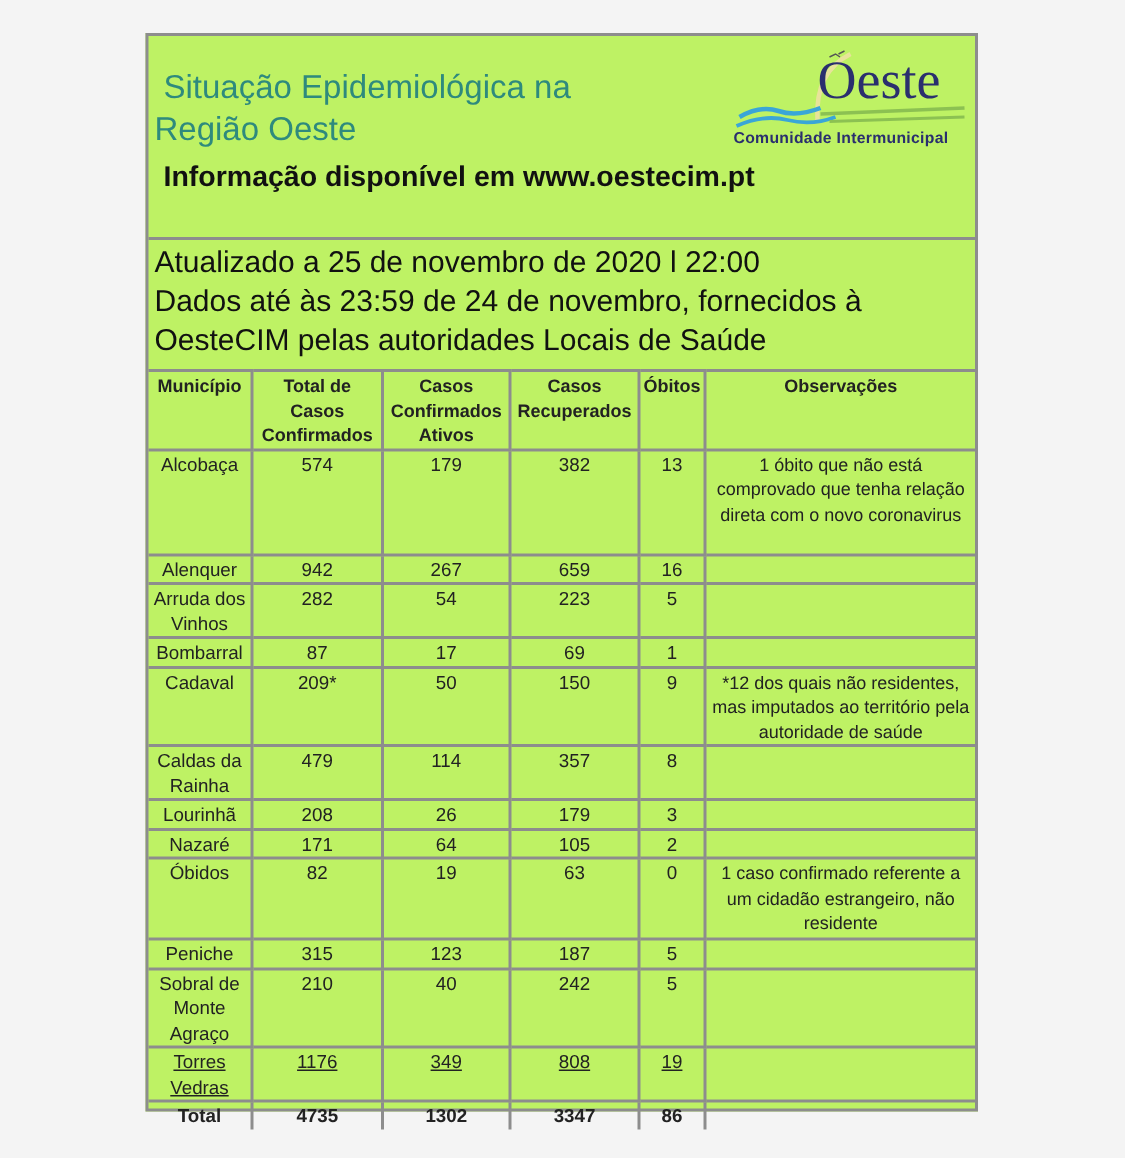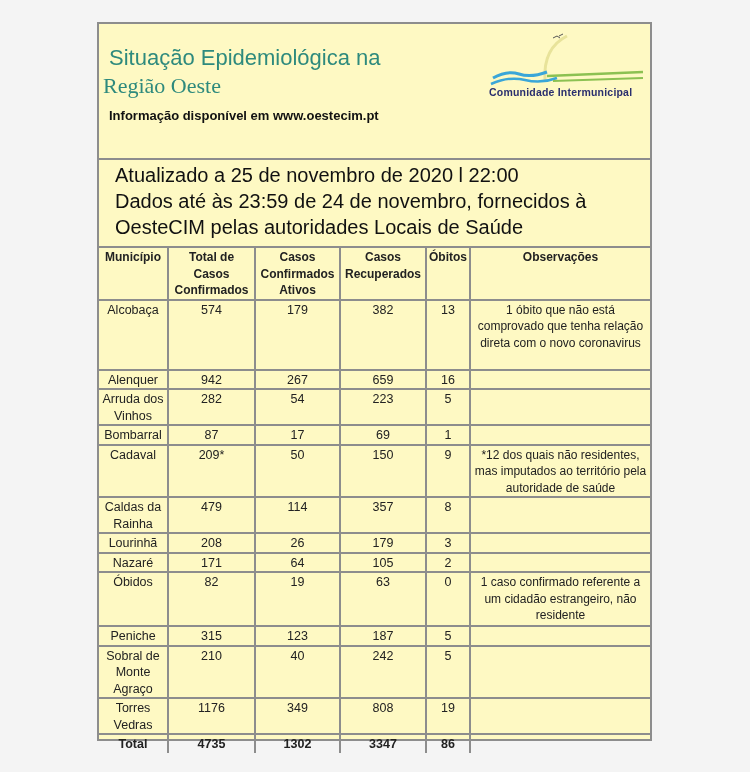--- a/index.html
+++ b/index.html
@@ -7,58 +7,58 @@
     width: 750px; height: 772px;
     background: #f4f4f4;
     font-family: "Liberation Sans", sans-serif;
     position: relative;
     overflow: hidden;
   }
   .sheet {
     position: absolute;
     left: 97px; top: 22px;
     width: 555px; height: 719px;
-    background: #fef9c3;
+    background: #bef264;
     border: 2px solid #8d8d8d;
     box-sizing: border-box;
   }
   .header-block {
     position: absolute; left: 0; top: 0; width: 551px; height: 136px;
     border-bottom: 2px solid #8d8d8d;
     box-sizing: border-box;
   }
   .title {
     position: absolute; left: 4px; top: 20px;
     color: #2e8a7d;
     font-size: 22px; line-height: 28px;
     width: 360px;
   }
   .title .l1 { display:block; padding-left: 6px; }
-  .title .l2 { display:block;font-family:Liberation Serif, serif; }
+  .title .l2 { display:block; }
   .info {
     position: absolute; left: 10px; top: 84px;
-    font-size: 13px; font-weight: bold; color: #111;
+    font-size: 19px; font-weight: bold; color: #111;
   }
   .logo {
     position: absolute; left: 388px; top: 4px; width: 160px; height: 76px;
   }
   .logo-word {
     position: absolute; left: 58px; top: 4px;
     font-family: "Liberation Serif", serif;
     font-size: 36px; color: #2a2f6e;
   }
   .logo-sub {
     position: absolute; left: 2px; top: 58px;
     font-size: 10.5px; font-weight: bold; color: #2a2f6e; letter-spacing: 0.2px;
   }
   .logo svg { position: absolute; left: 0; top: 0; }
   .update-block {
     position: absolute; left: 0; top: 138px; width: 551px;
     font-size: 20px; line-height: 26px; color: #111;
-    padding-left: 16px; box-sizing: border-box;
+    padding-left: 4px; box-sizing: border-box;
   }
   table.data {
     position: absolute; left: 0; top: 222px;
     border-collapse: collapse;
     font-size: 12.5px; color: #222;
     width: 551px;
     table-layout: fixed;
   }
   table.data th, table.data td {
     border: 2px solid #8d8d8d;
@@ -86,20 +86,21 @@
     </div>
     <div class="logo">
       <svg width="160" height="76" viewBox="0 0 160 76">
         <path d="M58 52 Q56 20 80 8" fill="none" stroke="#e8e39a" stroke-width="3"></path>
         <path d="M66 10 l4 -2 l3 2 M72 8 l4 -2" fill="none" stroke="#555" stroke-width="1"></path>
         <path d="M6 50 Q20 42 32 46 T60 44" fill="none" stroke="#3aa6d8" stroke-width="3"></path>
         <path d="M4 56 Q22 48 38 52 T70 50" fill="none" stroke="#3aa6d8" stroke-width="2.5"></path>
         <path d="M60 48 L156 44" fill="none" stroke="#8cc152" stroke-width="2.5"></path>
         <path d="M66 53 L156 50" fill="none" stroke="#8cc152" stroke-width="2"></path>
       </svg>
+      <span class="logo-word">Oeste</span>
       <span class="logo-sub">Comunidade Intermunicipal</span>
     </div>
     <div class="info">Informação disponível em www.oestecim.pt</div>
   </div>
 
   <div class="update-block">
     <div>Atualizado a 25 de novembro de 2020 l 22:00</div>
     <div>Dados até às 23:59 de 24 de novembro, fornecidos à</div>
     <div>OesteCIM pelas autoridades Locais de Saúde</div>
   </div>
@@ -205,21 +206,21 @@
           <td class="obs"></td>
         </tr>
         <tr style="height: 52px;">
           <td>Sobral de Monte Agraço</td>
           <td>210</td>
           <td>40</td>
           <td>242</td>
           <td>5</td>
           <td class="obs"></td>
         </tr>
-        <tr style="height: 36px;">
+        <tr style="height: 36px; text-decoration: underline;">
           <td>Torres Vedras</td>
           <td>1176</td>
           <td>349</td>
           <td>808</td>
           <td>19</td>
           <td class="obs"></td>
         </tr>
         <tr class="total" style="height: 19px;">
           <td>Total</td>
           <td>4735</td>

